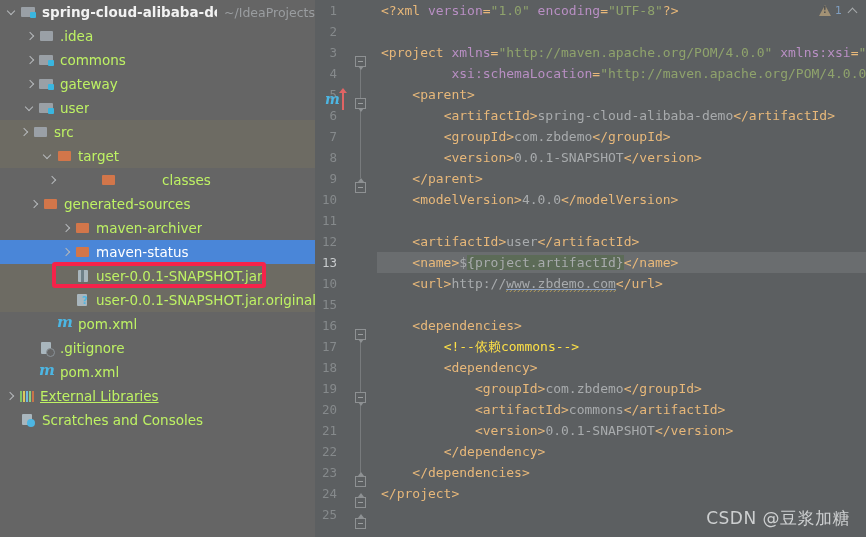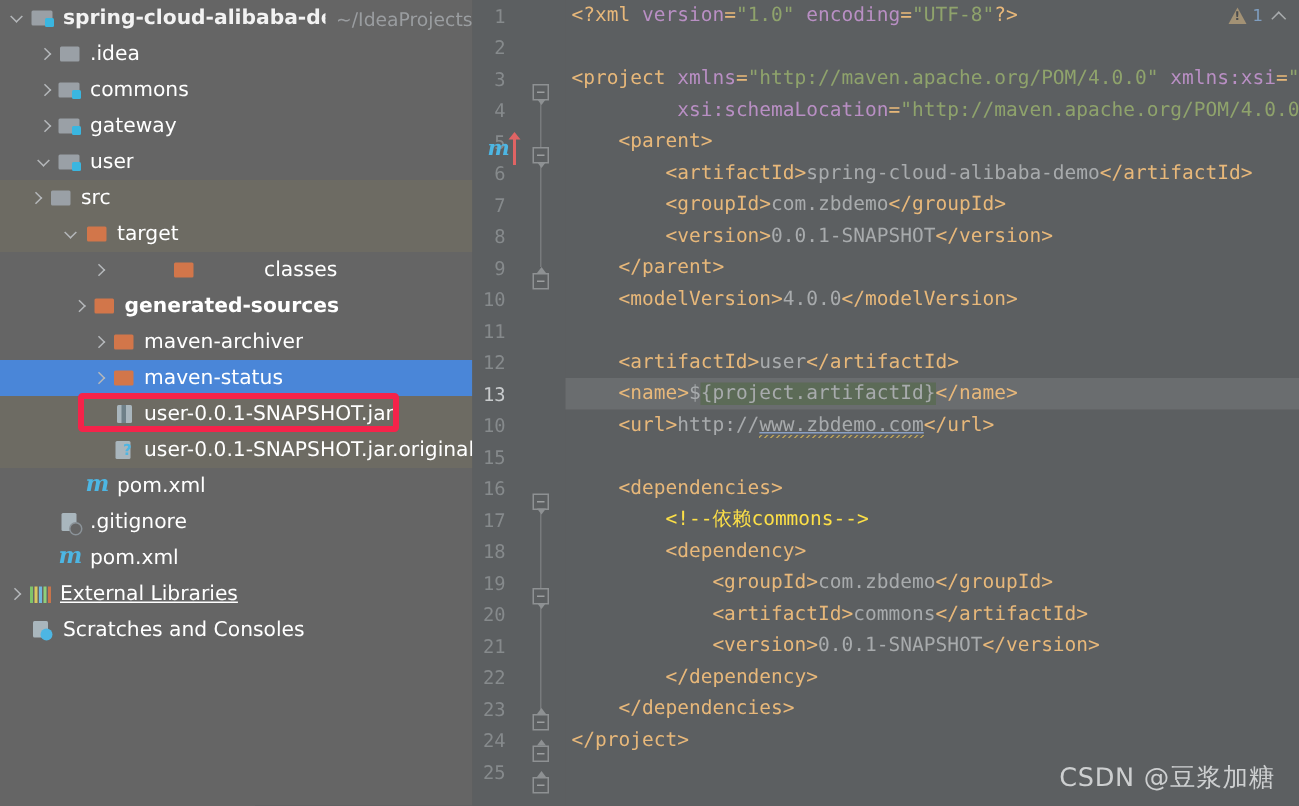--- a/index.html
+++ b/index.html
@@ -18,21 +18,21 @@
     background:#656565;
     flex:0 0 315px;
     overflow:hidden;
   }
   .tree-row{
     position:relative;
     height:24px;
     display:flex;align-items:center;
     white-space:nowrap;
     font-size:13.5px;
-    color:#ffffff;
+    color:#bef264;
     padding-left:4px;
     box-sizing:border-box;
   }
   .tree-row.hovered{background:#6d6b63;}
   .tree-row.selected{background:#4a86d8;color:#ffffff;}
   .tree-row.header{color:#f2f2f2;font-weight:bold;font-size:13.5px;}
   .tree-row .sub{color:#9a9da0;font-weight:normal;font-size:12.5px;margin-left:7px;}
   .arrow{
     width:13px;height:13px;flex:0 0 13px;
     display:inline-block;position:relative;margin-right:2px;
@@ -275,26 +275,26 @@
         <div class="tree-row hovered" style="padding-left: 18px;">
           <span class="arrow"></span>
           <span class="ico ico-folder"></span>
           <span class="label">src</span>
         </div>
         <div class="tree-row hovered" style="padding-left: 42px;">
           <span class="arrow down"></span>
           <span class="ico ico-folder-o"></span>
           <span class="label">target</span>
         </div>
-        <div class="tree-row" style="padding-left: 60px; gap: 40px;">
+        <div class="tree-row" style="padding-left: 46px; gap: 40px;">
           <span class="arrow"></span>
           <span class="ico ico-folder-o"></span>
           <span class="label">classes</span>
         </div>
-        <div class="tree-row" style="padding-left: 47px; font-weight: bold;">
+        <div class="tree-row" style="padding-left: 28px;">
           <span class="arrow"></span>
           <span class="ico ico-folder-o"></span>
           <span class="label">generated-sources</span>
         </div>
         <div class="tree-row" style="padding-left: 60px;">
           <span class="arrow"></span>
           <span class="ico ico-folder-o"></span>
           <span class="label">maven-archiver</span>
         </div>
         <div class="tree-row selected" style="padding-left: 60px;">

